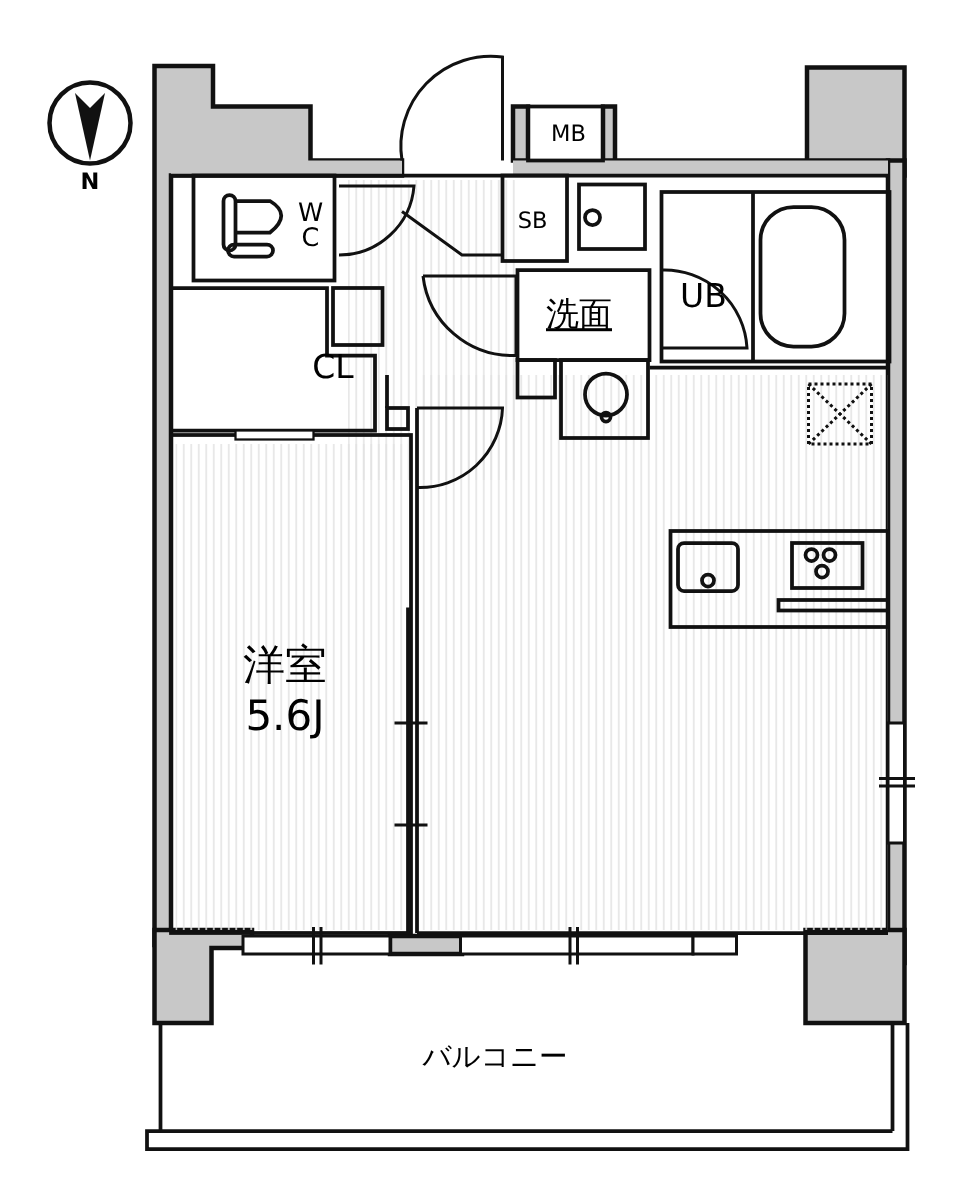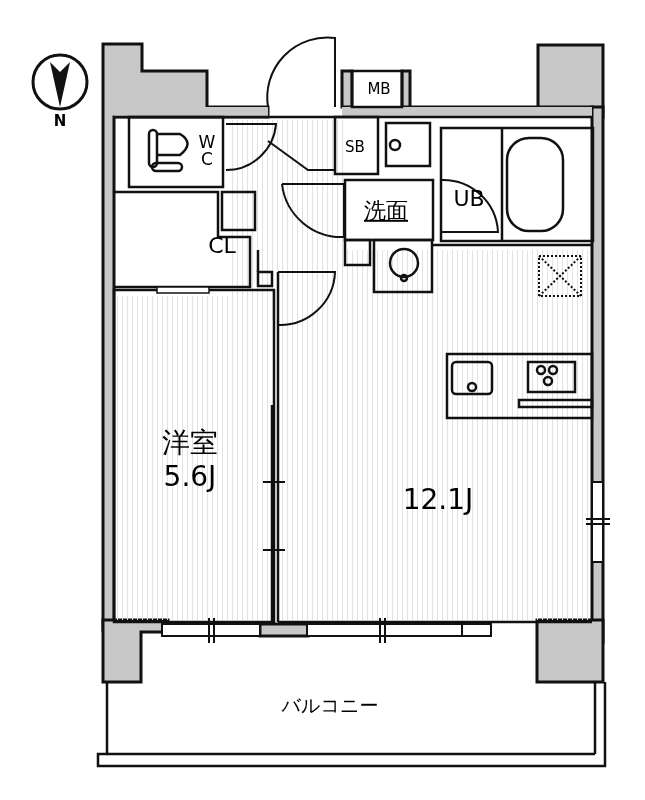--- a/index.html
+++ b/index.html
@@ -144,15 +144,14 @@
 <div class="lbl sm" style="left:379px;top:89px;">MB</div>
 <div class="lbl sm" style="left:355px;top:147px;text-align:right;">SB</div>
 <div class="lbl md" style="left:469px;top:157px;margin-top:42px;">UB</div>
 <div class="lbl md" style="left:386px;top:211px;text-decoration:underline;">洗面</div>
 
 <div class="lbl lg" style="left:190px;top:460px;">
   <div>洋室</div>
   <div>5.6J</div>
 </div>
 <div class="lbl lg" style="left:438px;top:500px;">
-  <div>12.1J</div>
 </div>
 <div class="lbl md" style="left:330px;top:705px;font-size:19px;">バルコニー</div>
 
 </body></html>

